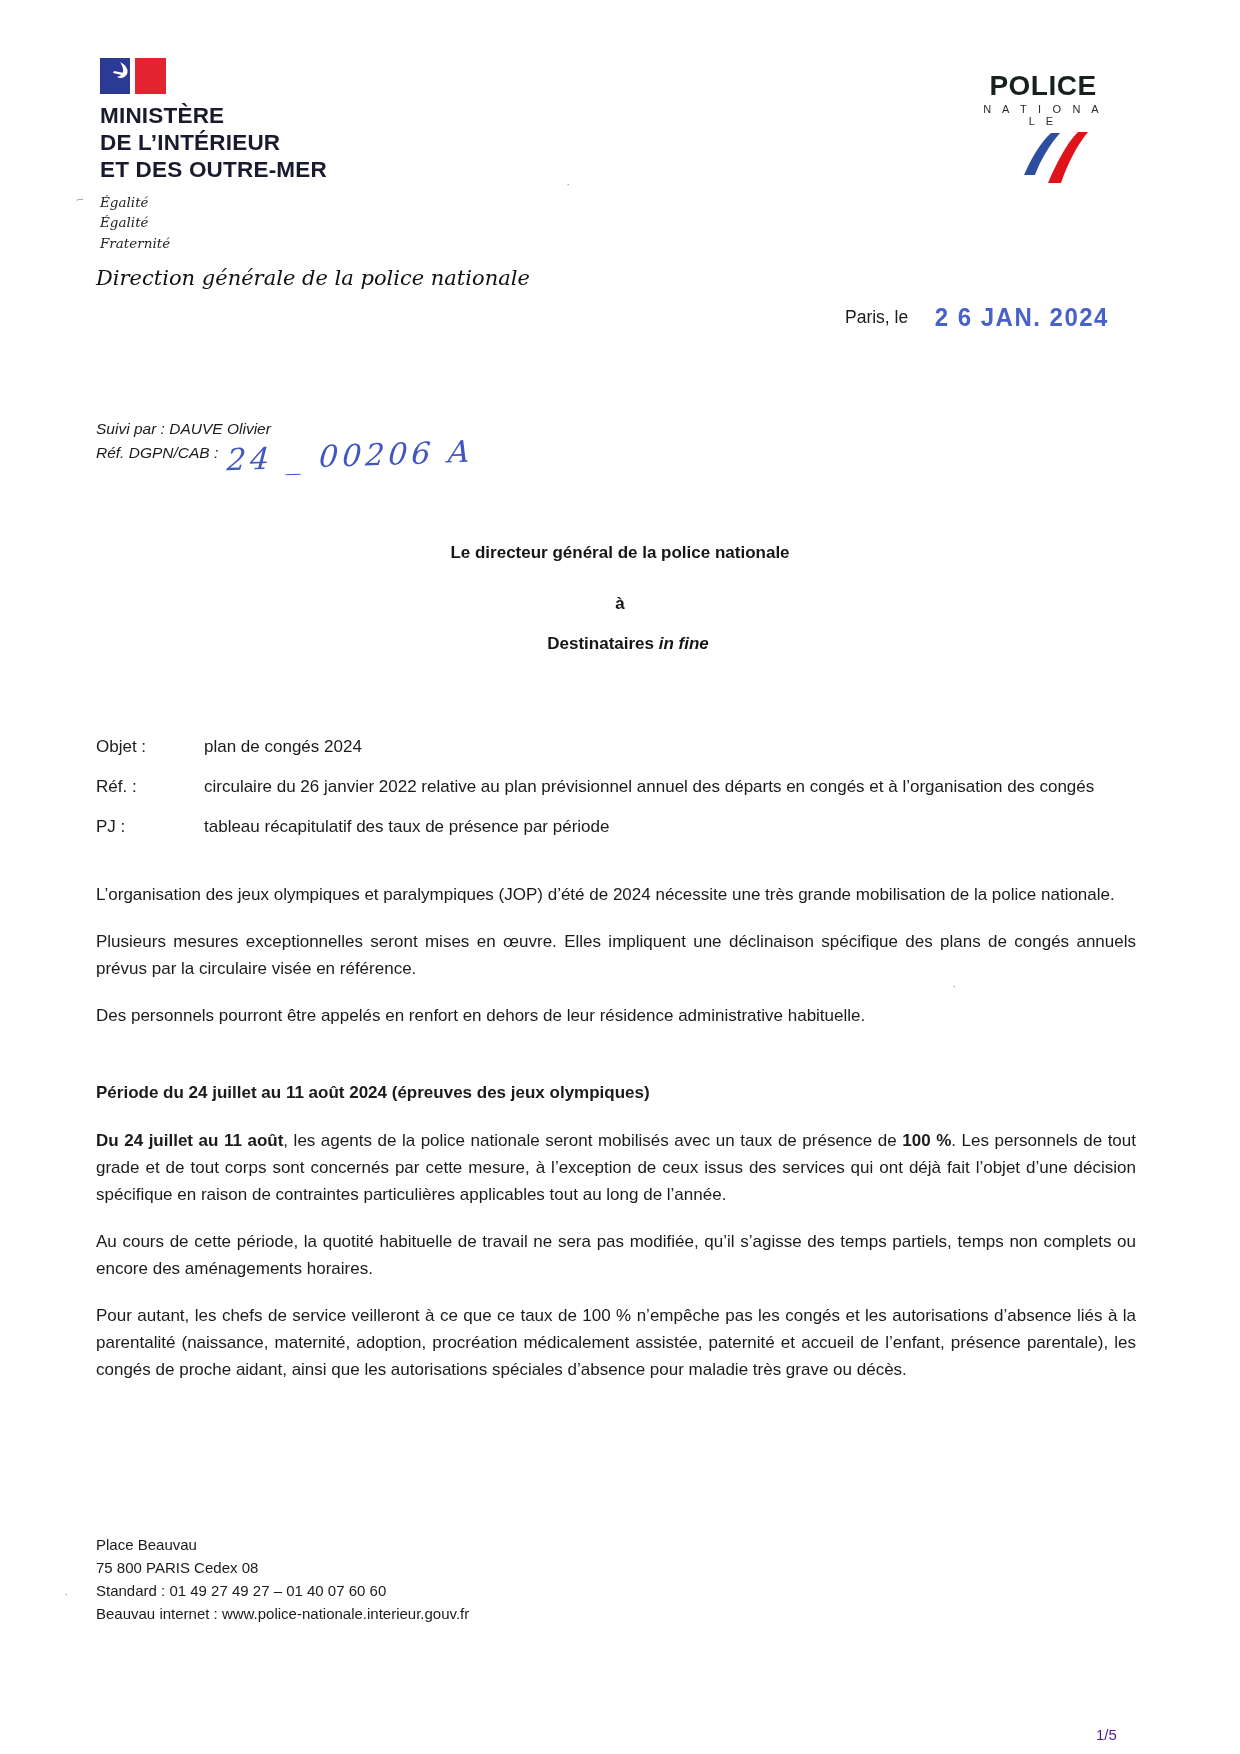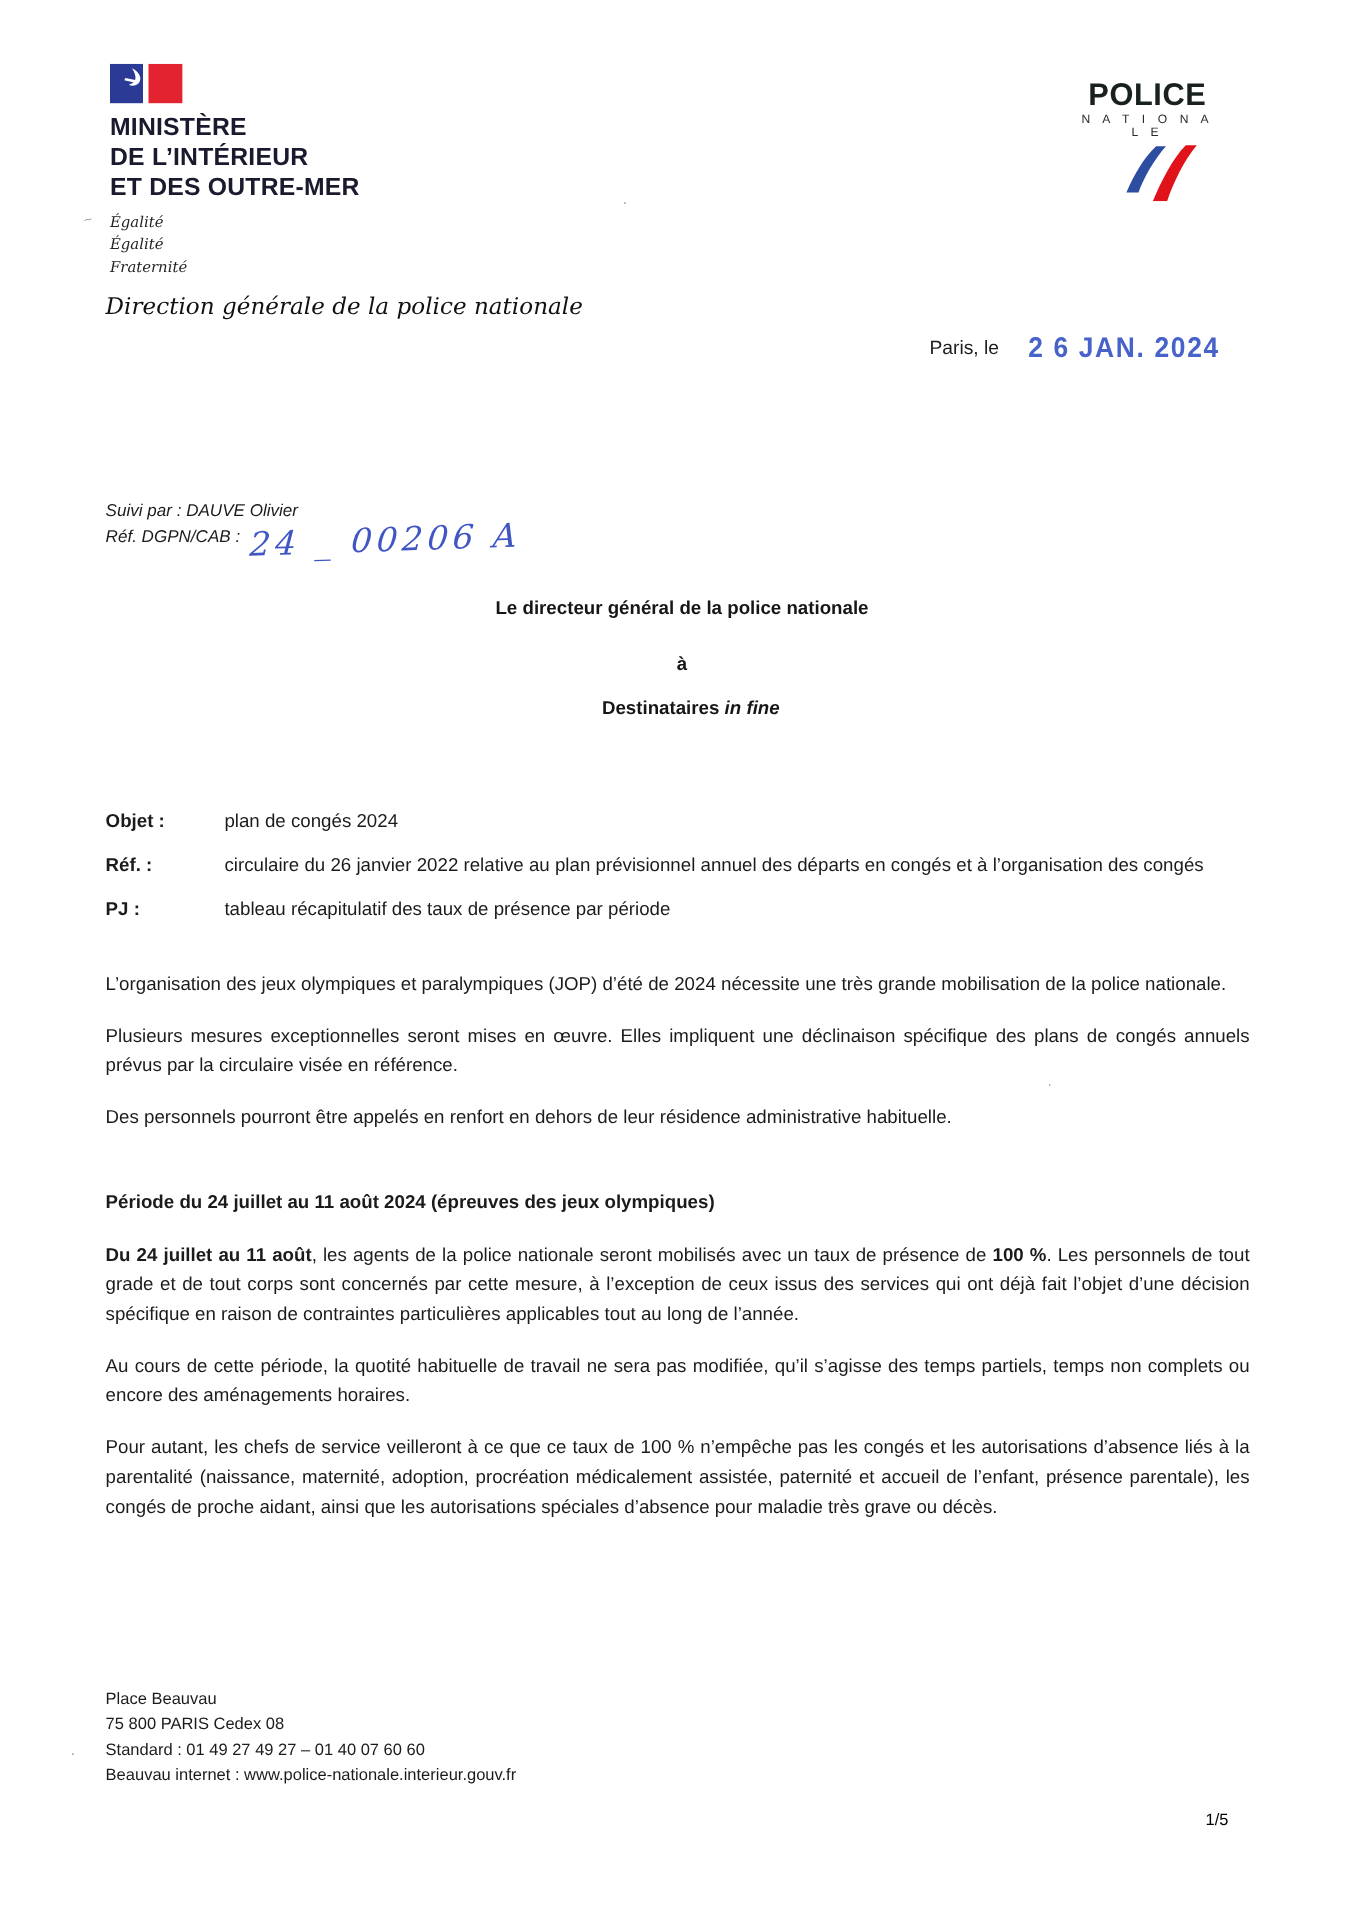--- a/index.html
+++ b/index.html
@@ -40,45 +40,45 @@
     font-family:"DejaVu Serif",serif;font-style:italic;
     font-size:21px;color:#111;
   }
   .date-line{position:absolute;left:845px;top:303px;white-space:nowrap;}
   .date-label{font-size:17.5px;color:#1c1c1c;}
   .date-stamp{
     display:inline-block;margin-left:22px;
     font-weight:700;font-size:24px;letter-spacing:1.5px;
     transform:scaleY(1.08);vertical-align:-2px;
   }
-  .suivi-block{position:absolute;left:96px;top:417px;font-size:15.5px;font-style:italic;line-height:1.55;color:#1b1b1b;margin-top:36px;}
+  .suivi-block{position:absolute;left:96px;top:417px;font-size:15.5px;font-style:italic;line-height:1.55;color:#1b1b1b;}
   .handwriting{
     display:inline-block;
     font-family:"DejaVu Serif",serif;font-style:italic;
     font-size:30px;letter-spacing:4px;
     transform:rotate(-2deg) skewX(-6deg);
     margin-left:4px;vertical-align:-8px;line-height:1;
   }
   
   .center-block{position:absolute;left:0;right:0;top:543px;text-align:center;font-size:17px;font-weight:700;color:#161616;}
   .center-block .to-word{margin-top:31px;}
   .center-block .recipients{margin-top:20px;padding-left:16px;}
   .italic{font-style:italic;}
   
   .doc-flow{position:absolute;left:96px;top:733px;width:1040px;font-size:17px;line-height:27px;color:#1b1b1b;}
   .meta-row{display:grid;grid-template-columns:108px 1fr;margin-bottom:13px;}
-  .meta-label{font-weight:700;}
+  .meta-label{font-weight:400;}
   .meta-value{text-align:justify;}
   .para{text-align:justify;margin:0 0 20px 0;}
   .para.first{margin-top:41px;}
   .section-heading{font-weight:700;margin:50px 0 21px 0;}
   .b{font-weight:700;}
   
   .footer{position:absolute;left:96px;top:1533px;font-size:15px;line-height:23px;color:#1b1b1b;}
-  .page-num{position:absolute;left:1096px;top:1646px;font-size:15px;color:#000000;}
+  .page-num{position:absolute;left:1096px;top:1726px;font-size:15px;color:#4c1d95;}
   
   .artifact{position:absolute;color:#9a9a9a;font-size:13px;}
 </style>
 </head>
 <body>
 
 <div class="page">
 
   <div class="gov-logo">
     <svg class="flag" width="66" height="36" viewBox="0 0 66 36">

